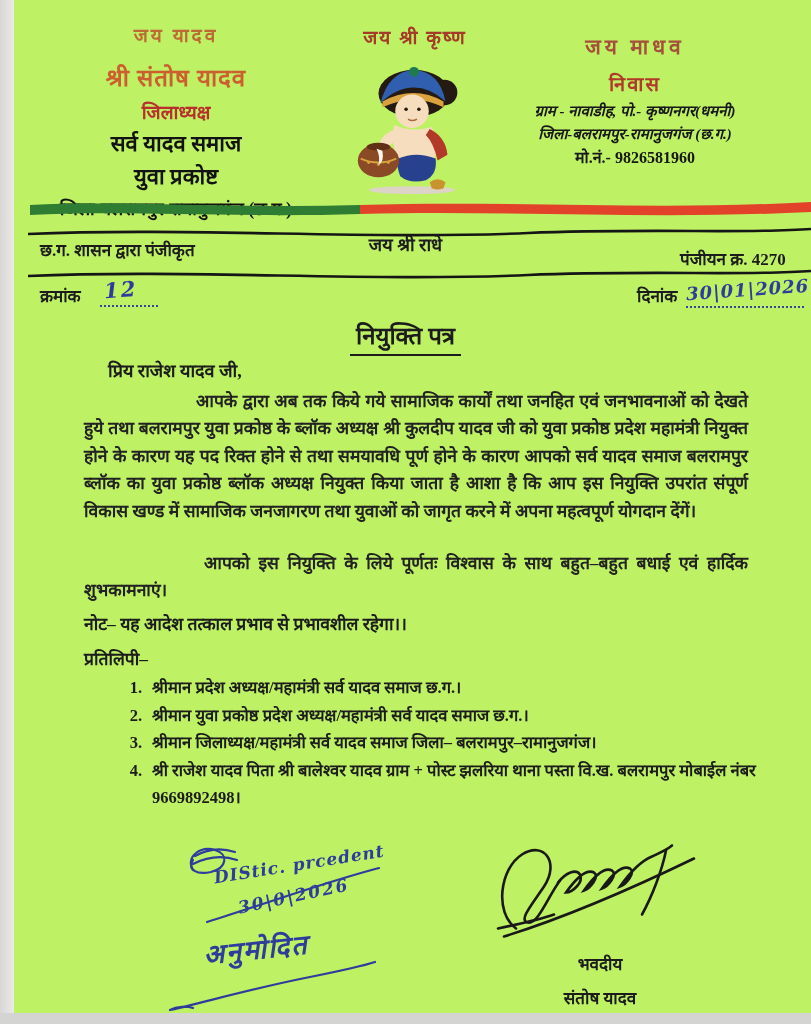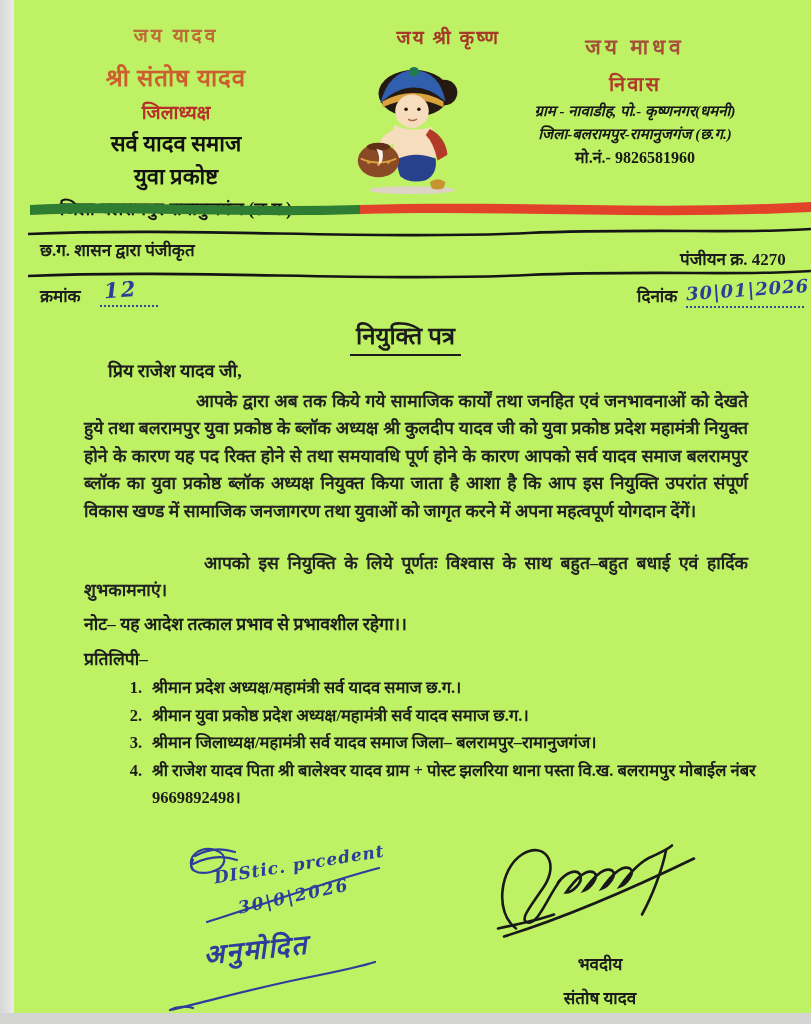--- a/index.html
+++ b/index.html
@@ -15,21 +15,21 @@
 
   
   .hdr-left{left:26px;top:22px;width:300px;text-align:center;}
   .hl1{font-size:19px;font-weight:700;color:#bd6b35;letter-spacing:3px;}
   .hl2{font-size:24px;font-weight:700;color:#cc5e2f;margin-top:12px;letter-spacing:1px;}
   .hl3{font-size:19px;font-weight:700;color:#b7302b;margin-top:6px;}
   .hl4{font-size:22px;font-weight:700;color:#121212;margin-top:2px;font-family:Liberation Serif, serif;}
   .hl5{font-size:22px;font-weight:700;color:#121212;margin-top:3px;}
   .hl6{font-size:18px;font-weight:700;color:#121212;margin-top:6px;}
 
-  .hdr-center-title{left:330px;top:24px;width:170px;text-align:right;
+  .hdr-center-title{left:330px;top:24px;width:170px;text-align:center;
     font-size:19px;font-weight:700;color:#a33b28;letter-spacing:2px;}
   .krishna{left:352px;top:60px;width:120px;height:138px;}
 
   .hdr-right{left:470px;top:32px;width:330px;text-align:center;}
   .hr1{font-size:21px;font-weight:700;color:#a5503a;letter-spacing:4px;}
   .hr2{font-size:20px;font-weight:700;color:#b03a2a;margin-top:10px;letter-spacing:2px;}
   .hr-addr{font-size:15px;font-weight:700;color:#181818;font-style:italic;margin-top:3px;}
   .hr3{}
   .hr6{font-size:16px;font-style:normal;}
 
@@ -126,20 +126,21 @@
   <svg class="abs band" viewBox="0 0 781 20" preserveAspectRatio="none">
     <path d="M0,7 C90,2 210,11 330,7 L330,16 C210,20 90,12 0,17 Z" fill="#2f7d33"></path>
     <path d="M330,7 C480,2 620,13 781,4 L781,14 C620,22 480,12 330,16 Z" fill="#e2422a"></path>
   </svg>
 
   <svg class="abs reg-lines" viewBox="0 0 783 58" preserveAspectRatio="none">
     <path d="M0,10 C160,3 340,16 500,9 C620,4 720,10 783,5" stroke="#151515" stroke-width="2.6" fill="none"></path>
     <path d="M0,52 C160,45 340,58 500,51 C620,46 720,52 783,47" stroke="#151515" stroke-width="2.6" fill="none"></path>
   </svg>
   <div class="abs reg-left">छ.ग. शासन द्वारा पंजीकृत</div>
+  <div class="abs reg-center">जय श्री राधे</div>
   <div class="abs reg-right">पंजीयन क्र. 4270</div>
 
   <div class="abs serial-label">क्रमांक</div>
   <div class="abs serial-dots"></div>
   <div class="abs hand serial-value">12</div>
   <div class="abs date-label">दिनांक</div>
   <div class="abs date-dots"></div>
   <div class="abs hand date-value">30|01|2026</div>
 
   <div class="abs title-wrap">

